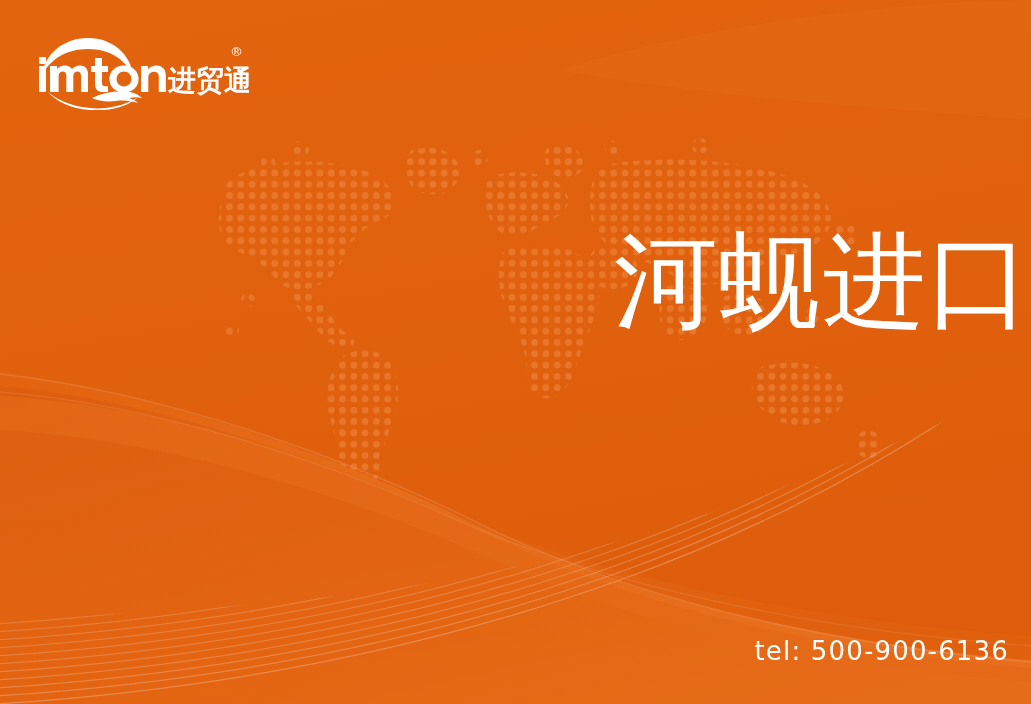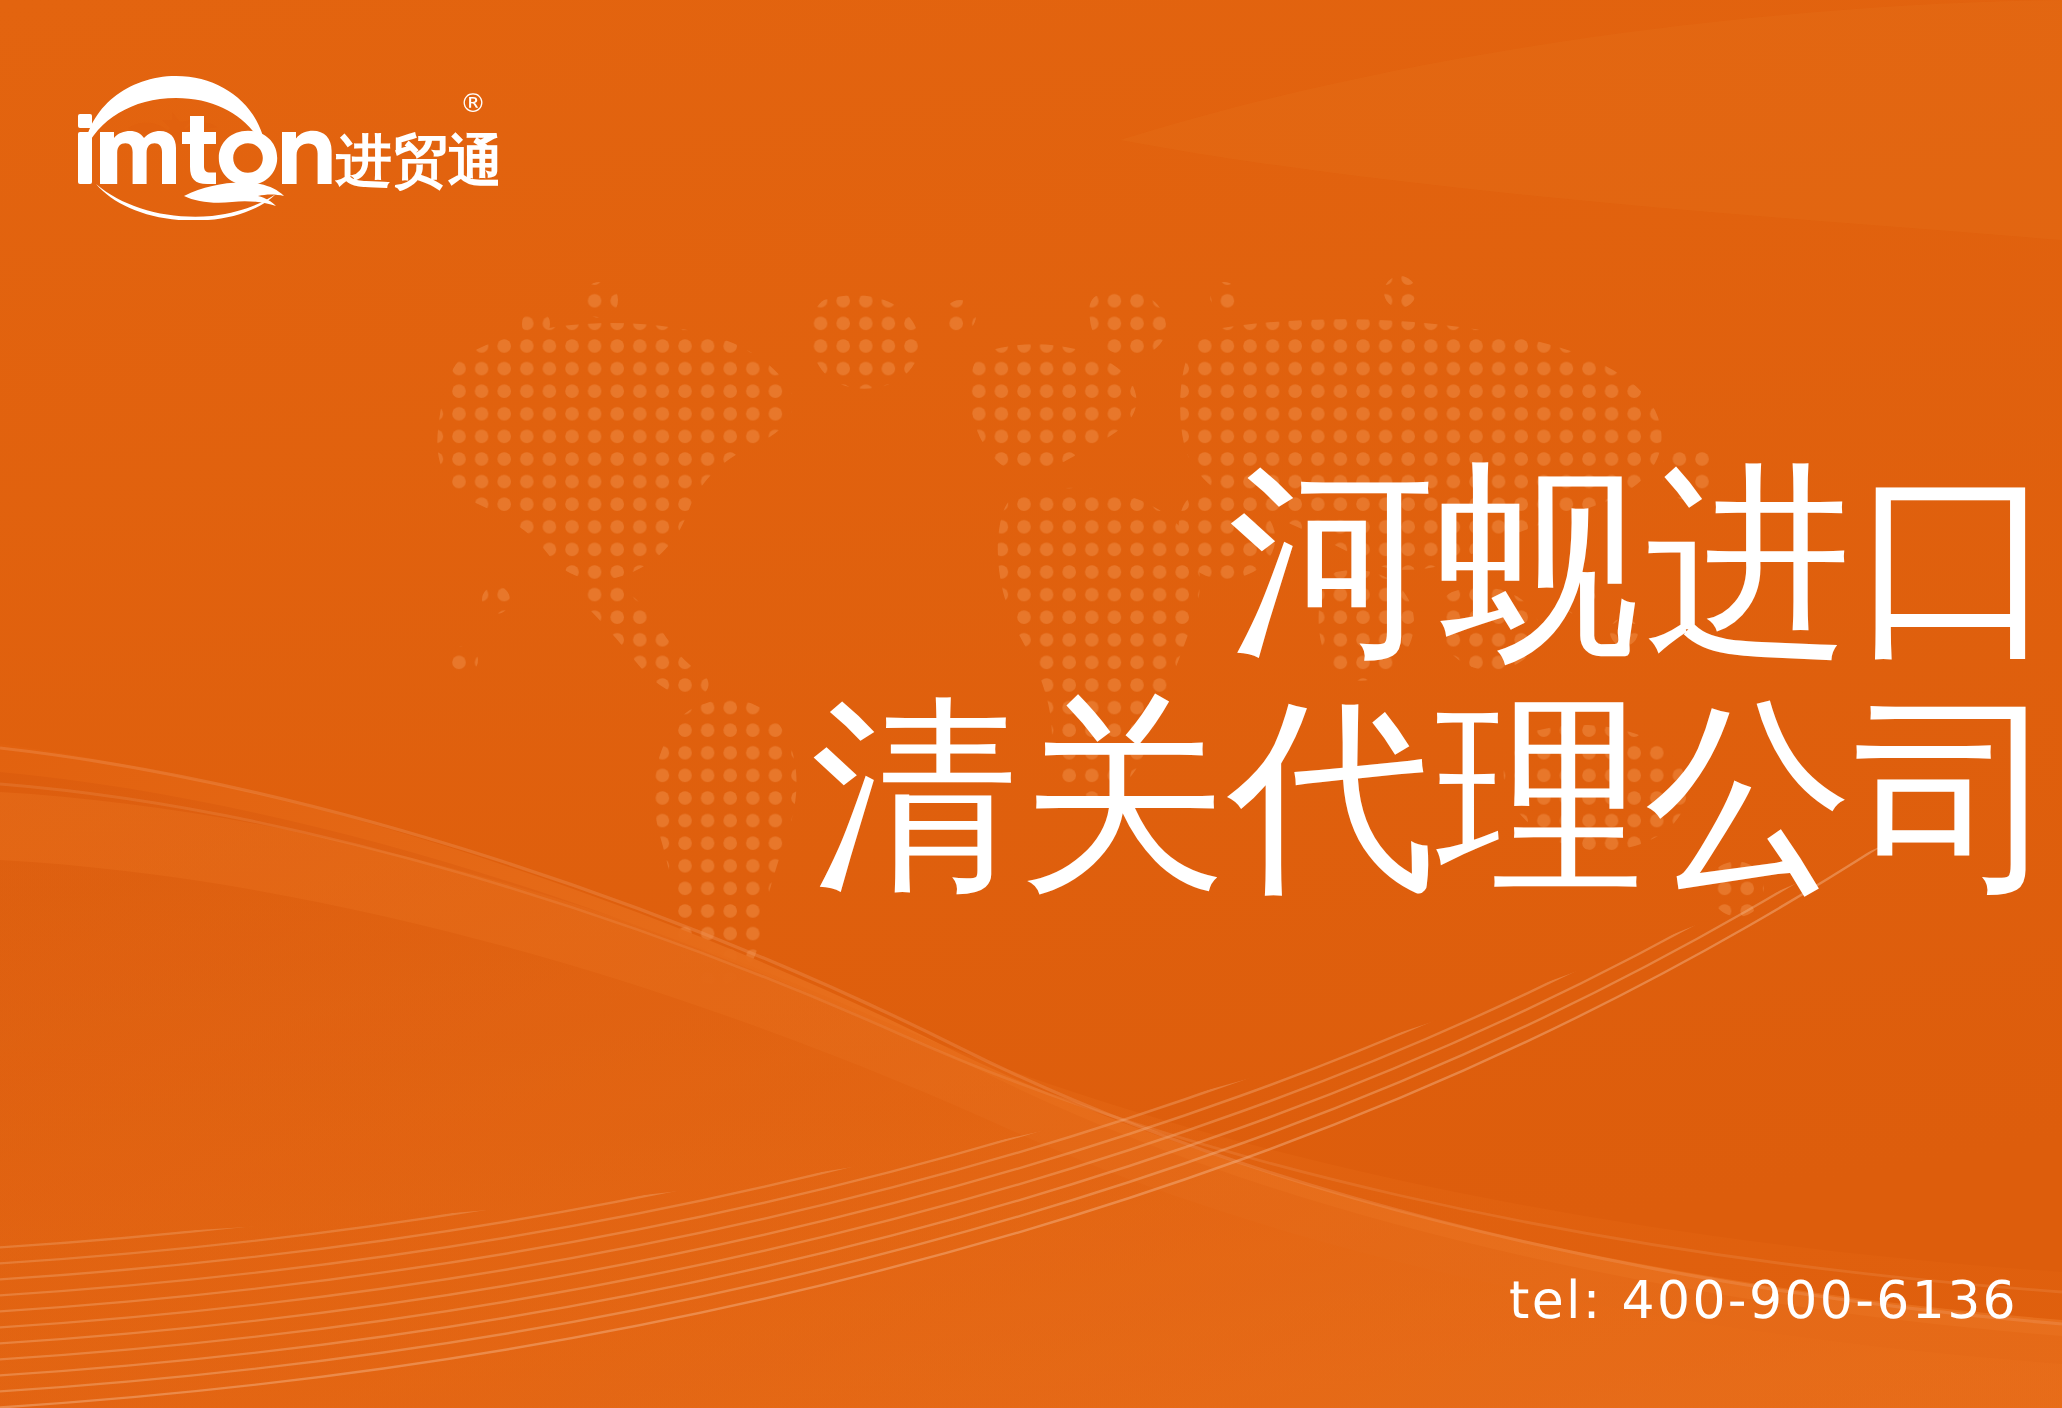--- a/index.html
+++ b/index.html
@@ -292,18 +292,17 @@
       </g>
 
       <text x="134" y="60" font-family="'DejaVu Sans','Liberation Sans',sans-serif" font-size="28" font-weight="700" fill="#ffffff">进贸通</text>
 
       <text x="196" y="26" font-family="'DejaVu Sans','Liberation Sans',sans-serif" font-size="13" fill="#ffffff">®</text>
     </svg>
   </div>
 
   <div id="headline">
     <span class="hl-line hl-line-1">河蚬进口</span>
-    <span class="hl-line hl-line-2">清关代理公司</span>
   </div>
 
-  <div id="tel">tel: 400-900-6136</div>
+  <div id="tel">tel: 500-900-6136</div>
 
 </div>
 
 </body></html>

